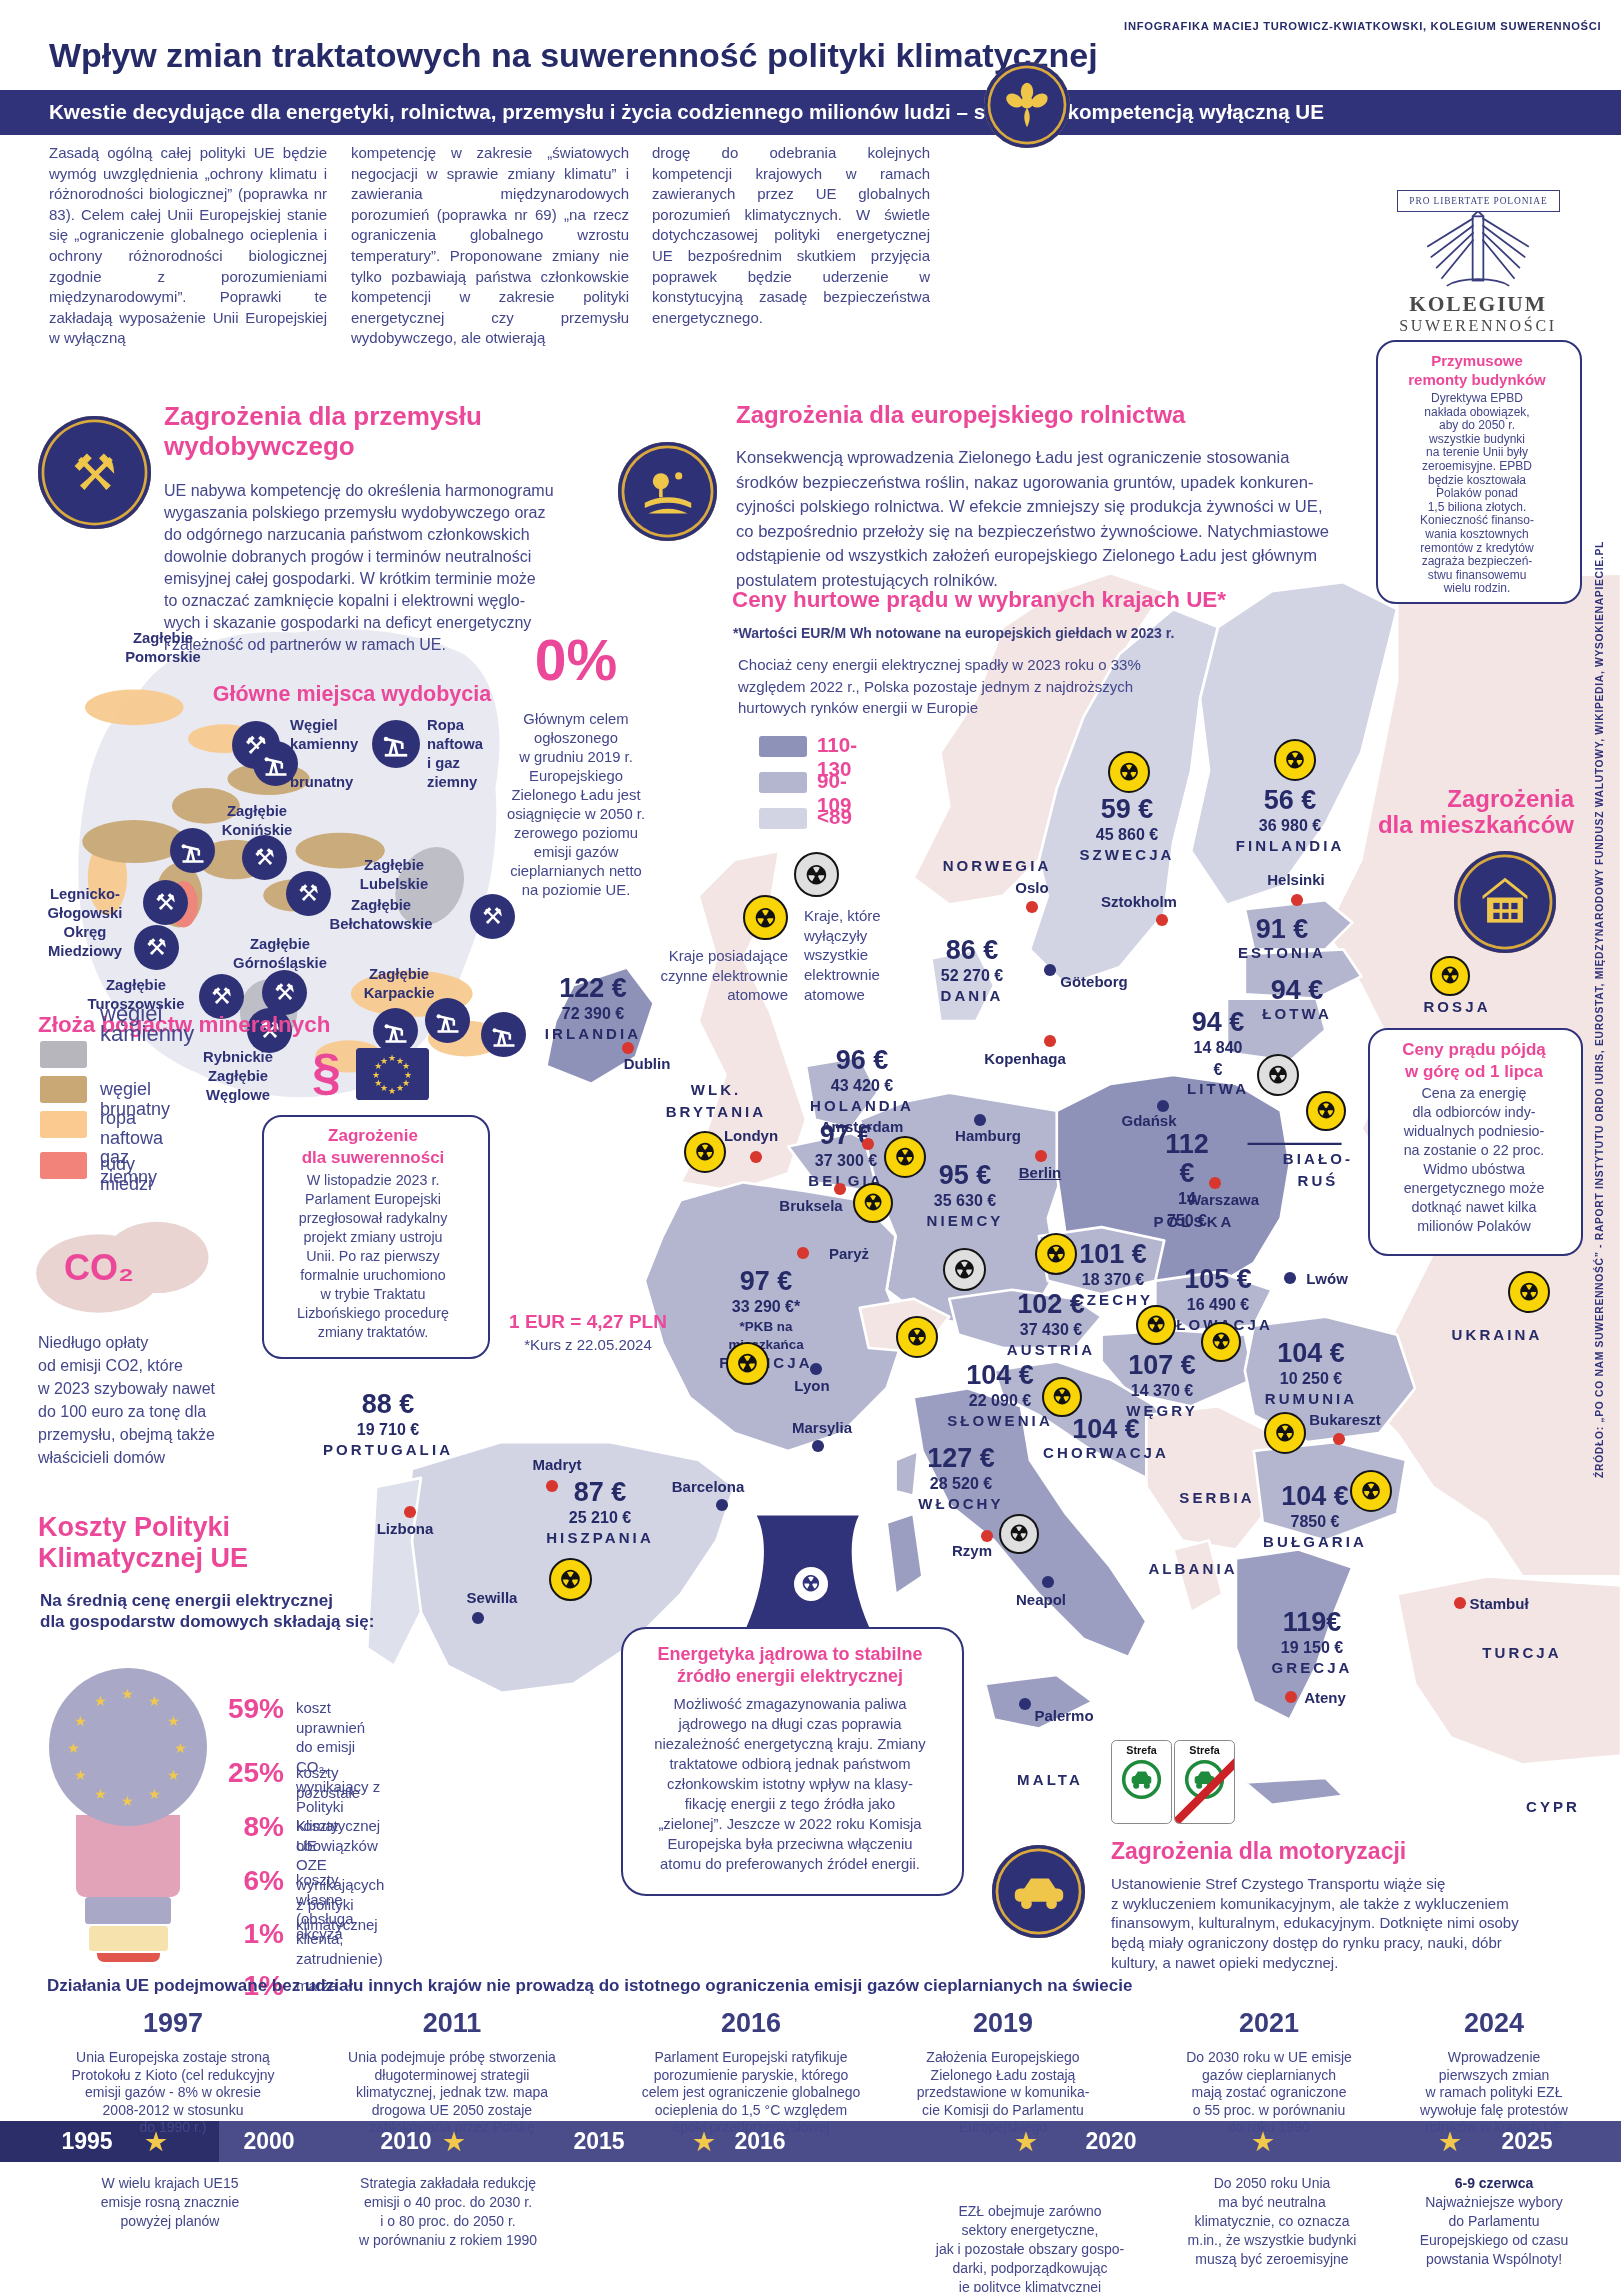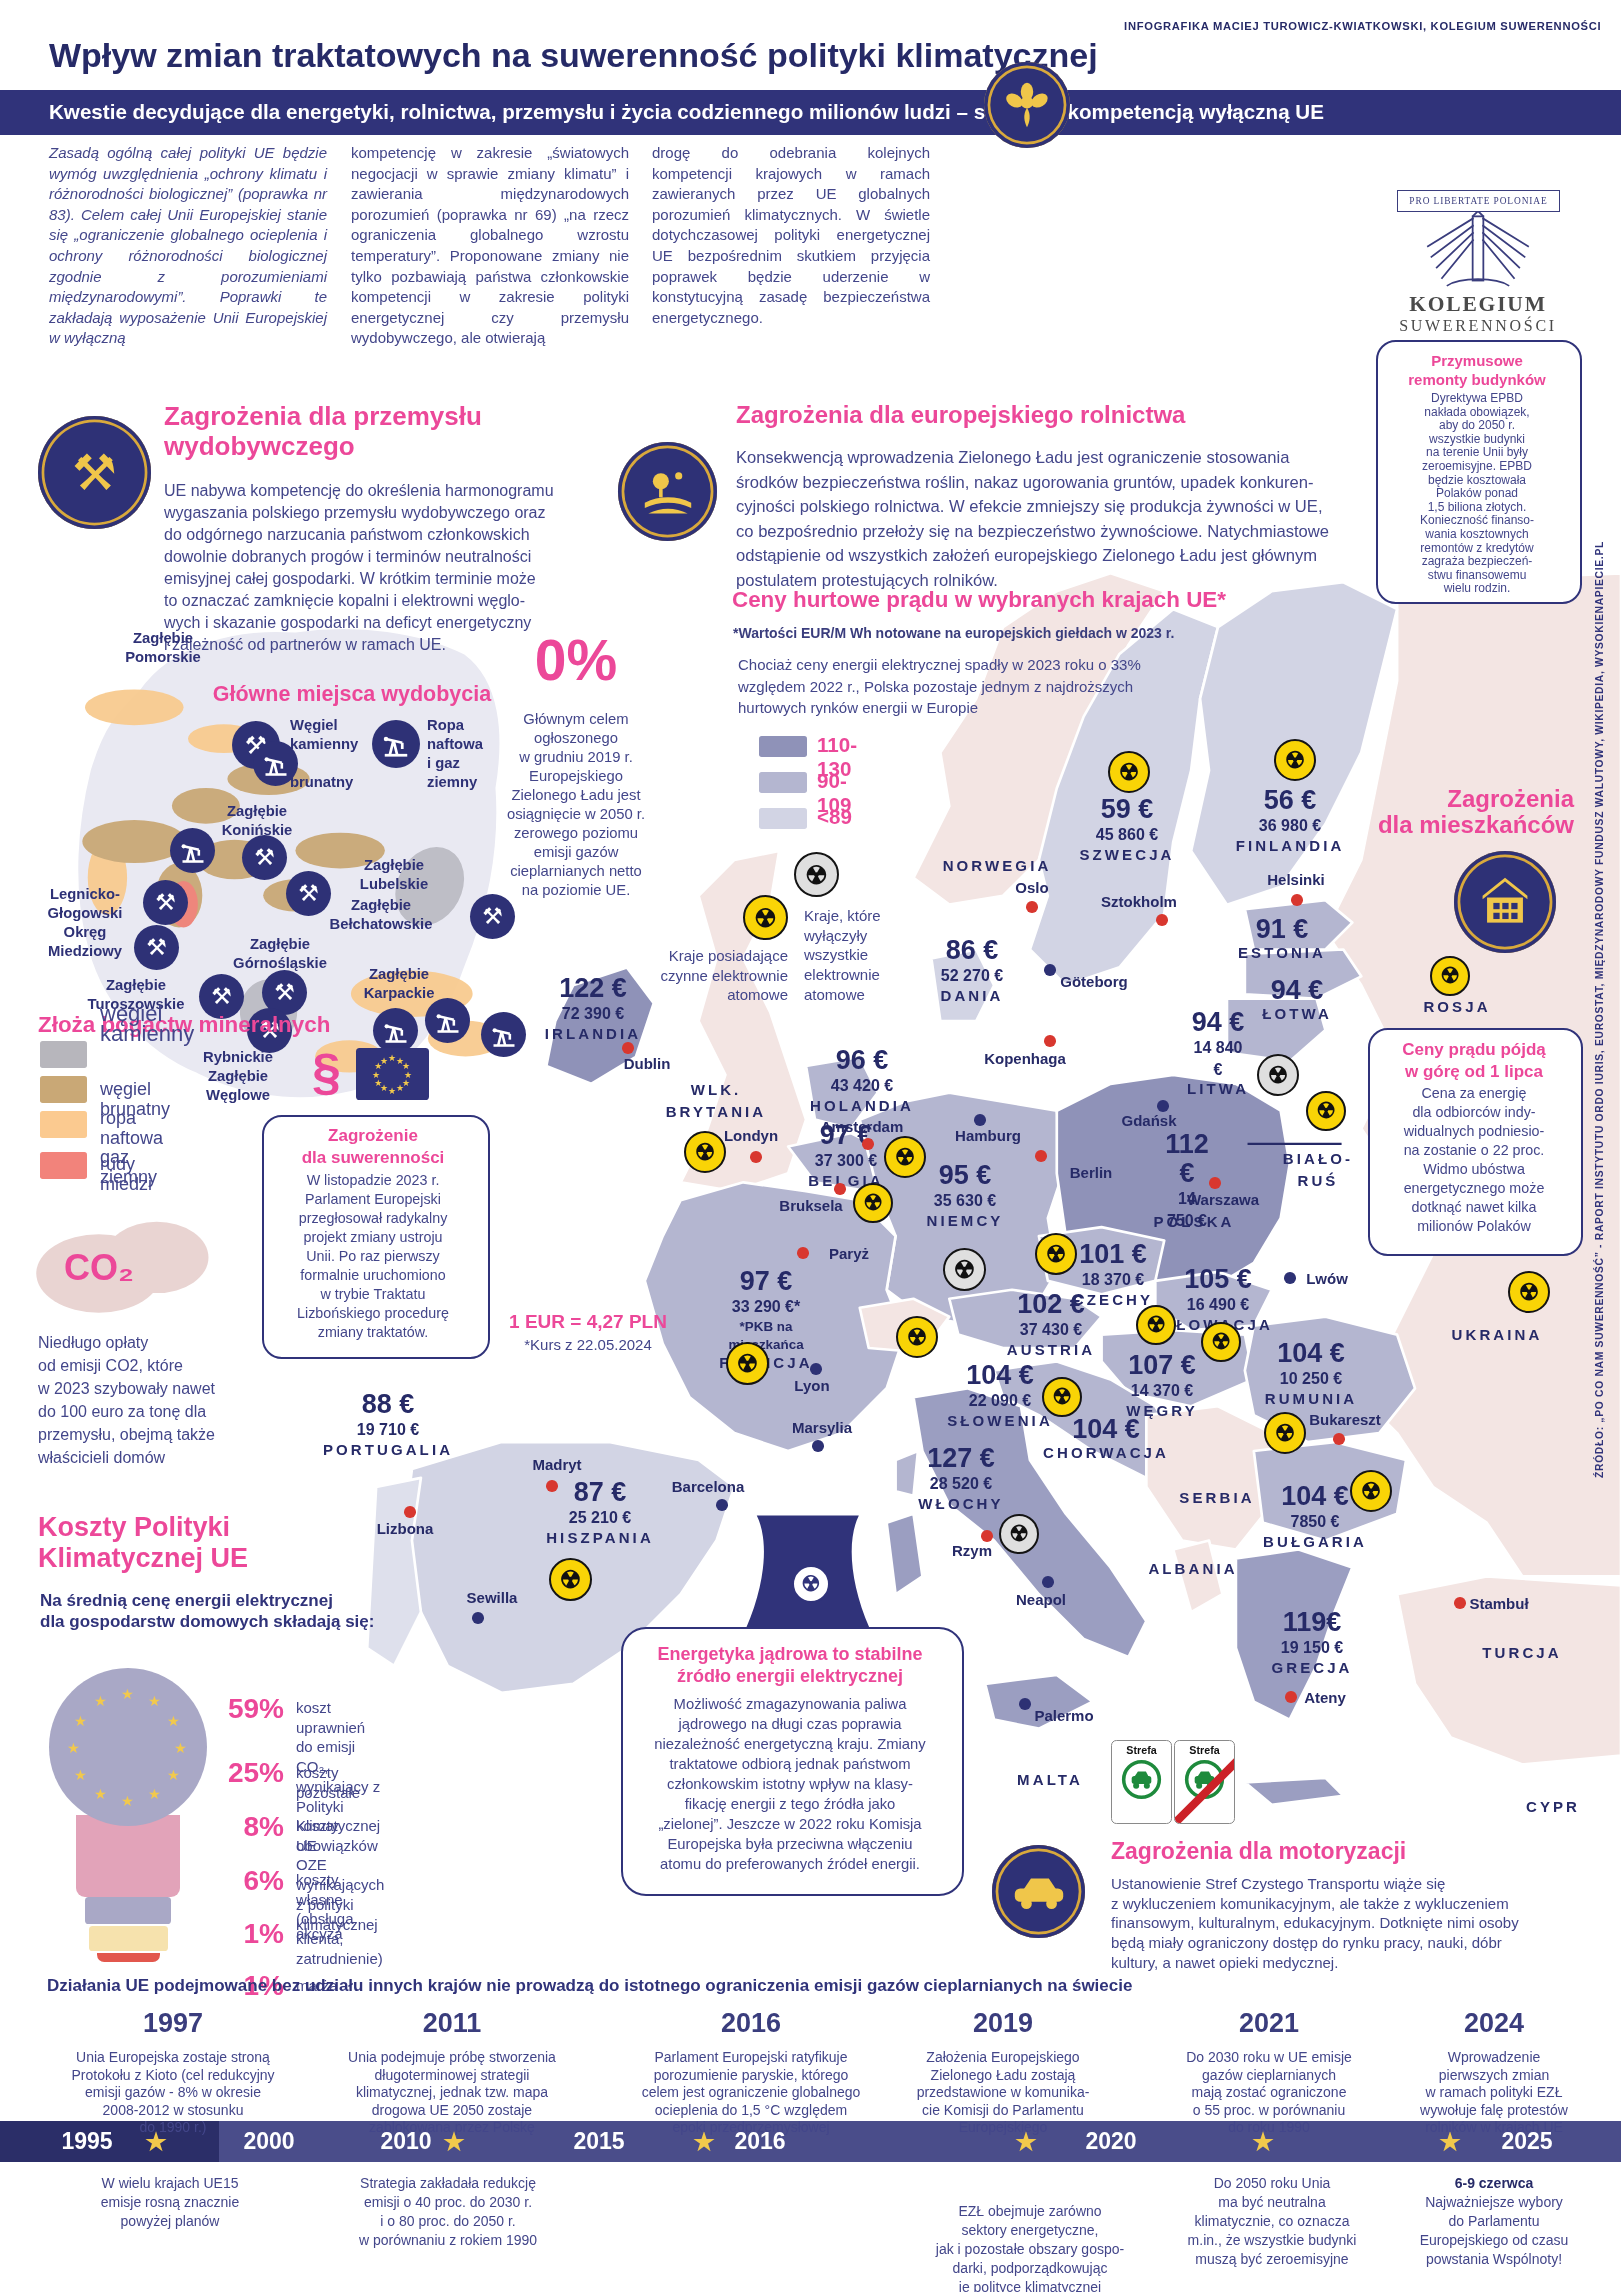--- a/index.html
+++ b/index.html
@@ -108,21 +108,21 @@
       <ellipse cx="300" cy="1130" rx="32" ry="36" fill="#bcbcc4"></ellipse>
       <ellipse cx="205" cy="1010" rx="16" ry="26" fill="#ef8176"></ellipse>
     </g>
   </svg>
 
   <div class="abs" id="credit">INFOGRAFIKA  MACIEJ TUROWICZ-KWIATKOWSKI, KOLEGIUM SUWERENNOŚCI</div>
   <div class="abs" id="title">Wpływ zmian traktatowych na suwerenność polityki klimatycznej</div>
   <div class="abs" id="subbar"></div>
   <div class="abs" id="subtitle" style="z-index:3;">Kwestie decydujące dla energetyki, rolnictwa, przemysłu i życia codziennego milionów ludzi – staną się kompetencją wyłączną UE</div>
 
-  <div class="abs introcol" style="left:49px;font-style:italic;">Zasadą ogólną całej polityki UE będzie wymóg uwzględnienia „ochrony klimatu i różnorodności biologicznej” (poprawka nr 83). Celem całej Unii Europejskiej stanie się „ograniczenie globalnego ocieplenia i ochrony różnorodności biologicznej zgodnie z porozumieniami międzynarodowymi”. Poprawki te zakładają wyposażenie Unii Europejskiej w wyłączną</div>
+  <div class="abs introcol" style="left:49px;">Zasadą ogólną całej polityki UE będzie wymóg uwzględnienia „ochrony klimatu i różnorodności biologicznej” (poprawka nr 83). Celem całej Unii Europejskiej stanie się „ograniczenie globalnego ocieplenia i ochrony różnorodności biologicznej zgodnie z porozumieniami międzynarodowymi”. Poprawki te zakładają wyposażenie Unii Europejskiej w wyłączną</div>
   <div class="abs introcol" style="left:351px;">kompetencję w zakresie „światowych negocjacji w sprawie zmiany klimatu” i zawierania międzynarodowych porozumień (poprawka nr 69) „na rzecz ograniczenia globalnego wzrostu temperatury”. Proponowane zmiany nie tylko pozbawiają państwa członkowskie kompetencji w zakresie polityki energetycznej czy przemysłu wydobywczego, ale otwierają</div>
   <div class="abs introcol" style="left:652px;">drogę do odebrania kolejnych kompetencji krajowych w ramach zawieranych przez UE globalnych porozumień klimatycznych. W świetle dotychczasowej polityki energetycznej UE bezpośrednim skutkiem przyjęcia poprawek będzie uderzenie w konstytucyjną zasadę bezpieczeństwa energetycznego.</div>
 
   <div class="abs logo-circ" style="left:984px;top:62px;width:86px;height:86px;z-index:3;">
     <svg width="48" height="48" viewBox="0 0 54 54">
       <g fill="#f0c64a">
         <ellipse cx="27" cy="12" rx="7" ry="10"></ellipse>
           <ellipse cx="13" cy="22" rx="7" ry="10" transform="rotate(-60 13 22)"></ellipse>
         <ellipse cx="41" cy="22" rx="7" ry="10" transform="rotate(60 41 22)"></ellipse>
           <circle cx="27" cy="24" r="7"></circle>
@@ -679,21 +679,21 @@
       <div class="abs city-lab ctr" style="left: 1025px; top: 1050px;">Kopenhaga</div>
       <div class="abs city-dot" style="left: 622px; top: 1042px; width: 11.6px; height: 11.6px; background: rgb(216, 55, 47);"></div>
       <div class="abs city-lab ctr" style="left: 647px; top: 1055px;">Dublin</div>
       <div class="abs city-dot" style="left: 750px; top: 1151px; width: 11.6px; height: 11.6px; background: rgb(216, 55, 47);"></div>
       <div class="abs city-lab ctr" style="left: 751px; top: 1127px;">Londyn</div>
       <div class="abs city-dot" style="left: 862px; top: 1138px; width: 11.6px; height: 11.6px; background: rgb(216, 55, 47);"></div>
       <div class="abs city-lab ctr" style="left: 862px; top: 1118px;">Amsterdam</div>
       <div class="abs city-dot" style="left: 974px; top: 1114px; width: 11.6px; height: 11.6px; background: rgb(45, 49, 116);"></div>
       <div class="abs city-lab ctr" style="left: 988px; top: 1127px;">Hamburg</div>
       <div class="abs city-dot" style="left: 1035px; top: 1150px; width: 11.6px; height: 11.6px; background: rgb(216, 55, 47);"></div>
-      <div class="abs city-lab ctr" style="left: 1091px; top: 1164px;">Berlin</div>
+      <div class="abs city-lab ctr" style="left: 1040px; top: 1164px; text-decoration: underline;">Berlin</div>
       <div class="abs city-dot" style="left: 1157px; top: 1100px; width: 11.6px; height: 11.6px; background: rgb(45, 49, 116);"></div>
       <div class="abs city-lab ctr" style="left: 1149px; top: 1112px;">Gdańsk</div>
       <div class="abs city-dot" style="left: 1209px; top: 1177px; width: 11.6px; height: 11.6px; background: rgb(216, 55, 47);"></div>
       <div class="abs city-lab ctr" style="left: 1223px; top: 1191px;">Warszawa</div>
       <div class="abs city-dot" style="left: 834px; top: 1183px; width: 11.6px; height: 11.6px; background: rgb(216, 55, 47);"></div>
       <div class="abs city-lab ctr" style="left: 811px; top: 1197px;">Bruksela</div>
       <div class="abs city-dot" style="left: 797px; top: 1247px; width: 11.6px; height: 11.6px; background: rgb(216, 55, 47);"></div>
       <div class="abs city-lab ctr" style="left: 849px; top: 1245px;">Paryż</div>
       <div class="abs city-dot" style="left: 810px; top: 1363px; width: 11.6px; height: 11.6px; background: rgb(45, 49, 116);"></div>
       <div class="abs city-lab ctr" style="left: 812px; top: 1377px;">Lyon</div>

